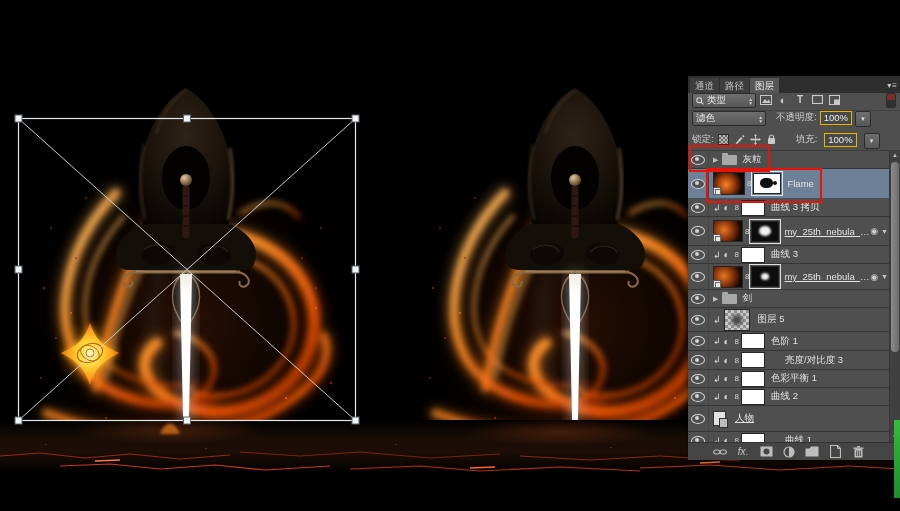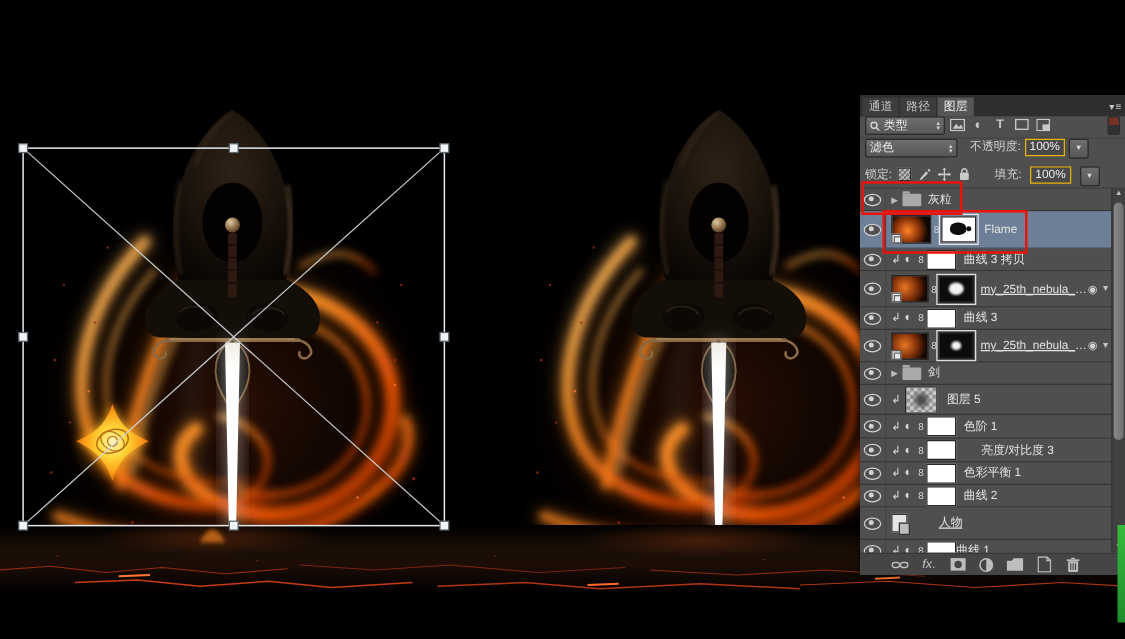--- a/index.html
+++ b/index.html
@@ -530,32 +530,32 @@
       <span class="chain">8</span>
       <span class="thumb t-adj"></span>
       <span class="lname" style="margin-left:6px">曲线 2</span>
     </div>
 
     <div class="lrow h26">
       <span class="eyecell">
           <span class="eye"></span>
         </span>
       <span class="pageico"></span>
-      <span class="lname u" style="margin-left:20px">人物</span>
+      <span class="lname u" style="margin-left:4px">人物</span>
     </div>
 
     <div class="lrow h18">
       <span class="eyecell">
           <span class="eye"></span>
         </span>
       <span class="clip">↲</span>
       <span class="adjico">◐</span>
       <span class="chain">8</span>
       <span class="thumb t-adj"></span>
-      <span class="lname" style="margin-left:0">曲线 1</span>
+      <span class="lname" style="margin-left:20px">曲线 1</span>
     </div>
 
     <div class="redbox" id="redbox-flame"></div>
   </div>
 
   <div class="scrollbar">
     <span class="sb-up">▲</span>
     <span class="sb-thumb"></span>
     <span class="sb-dn">▼</span>
   </div>

